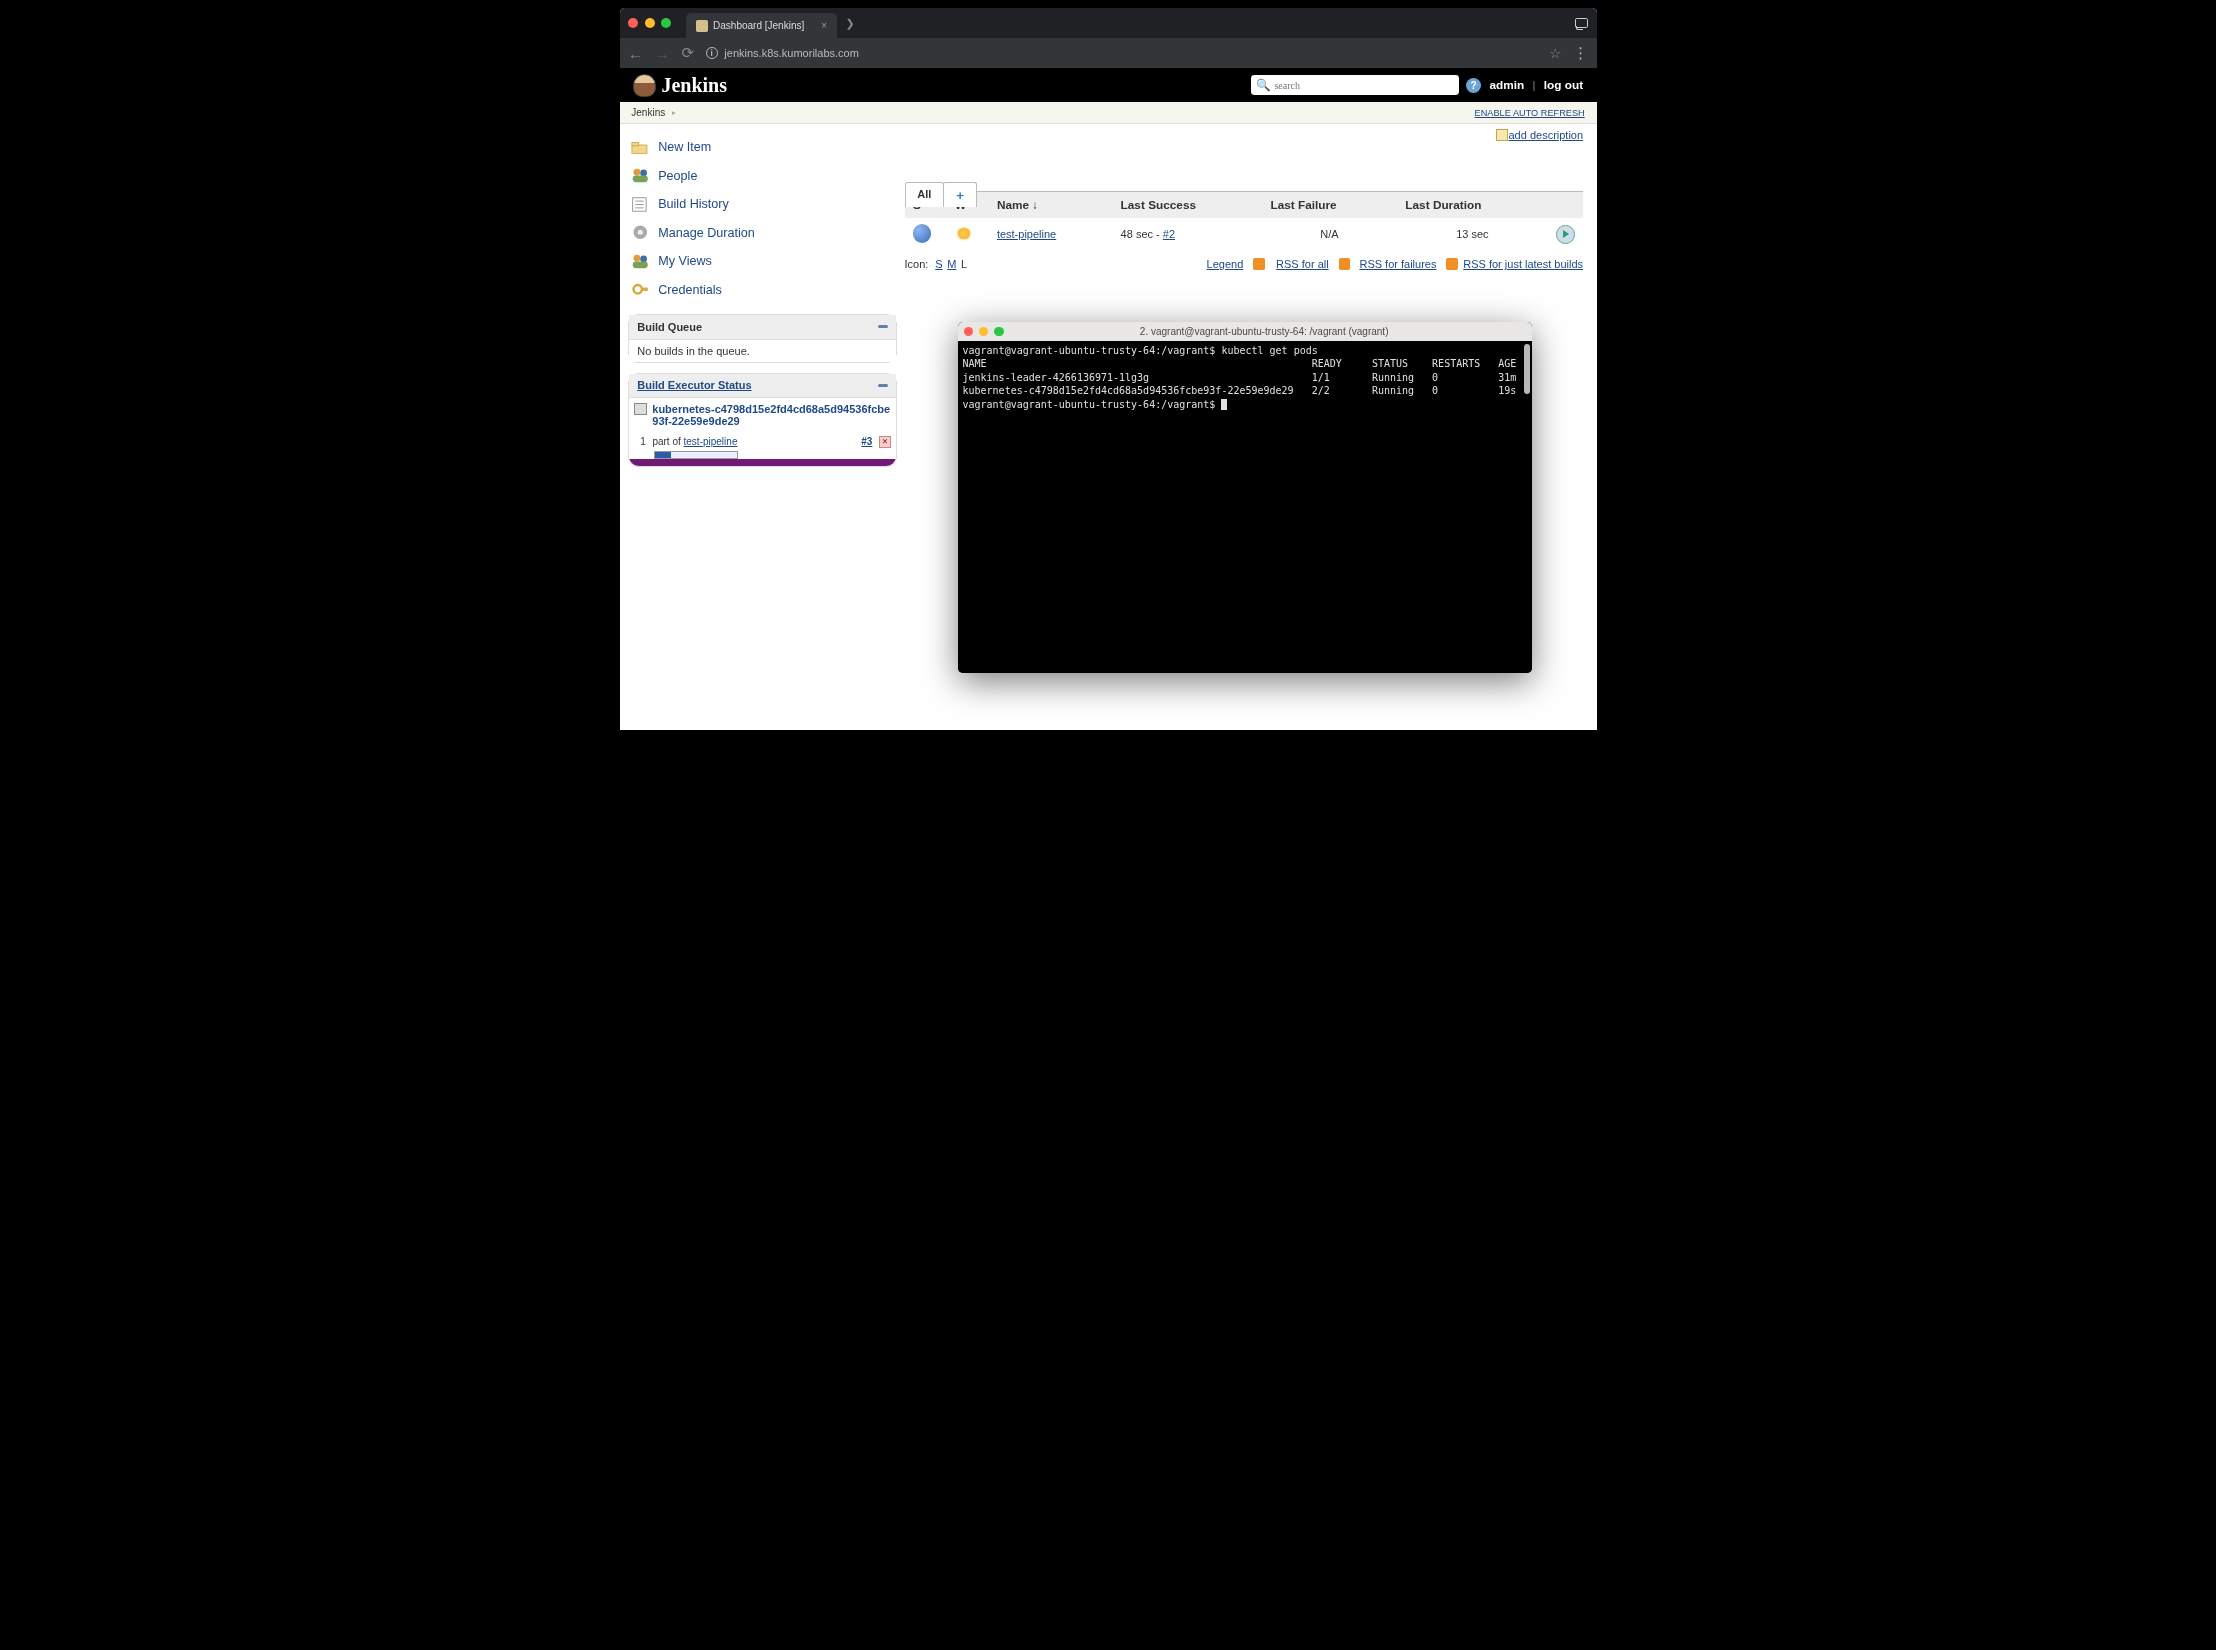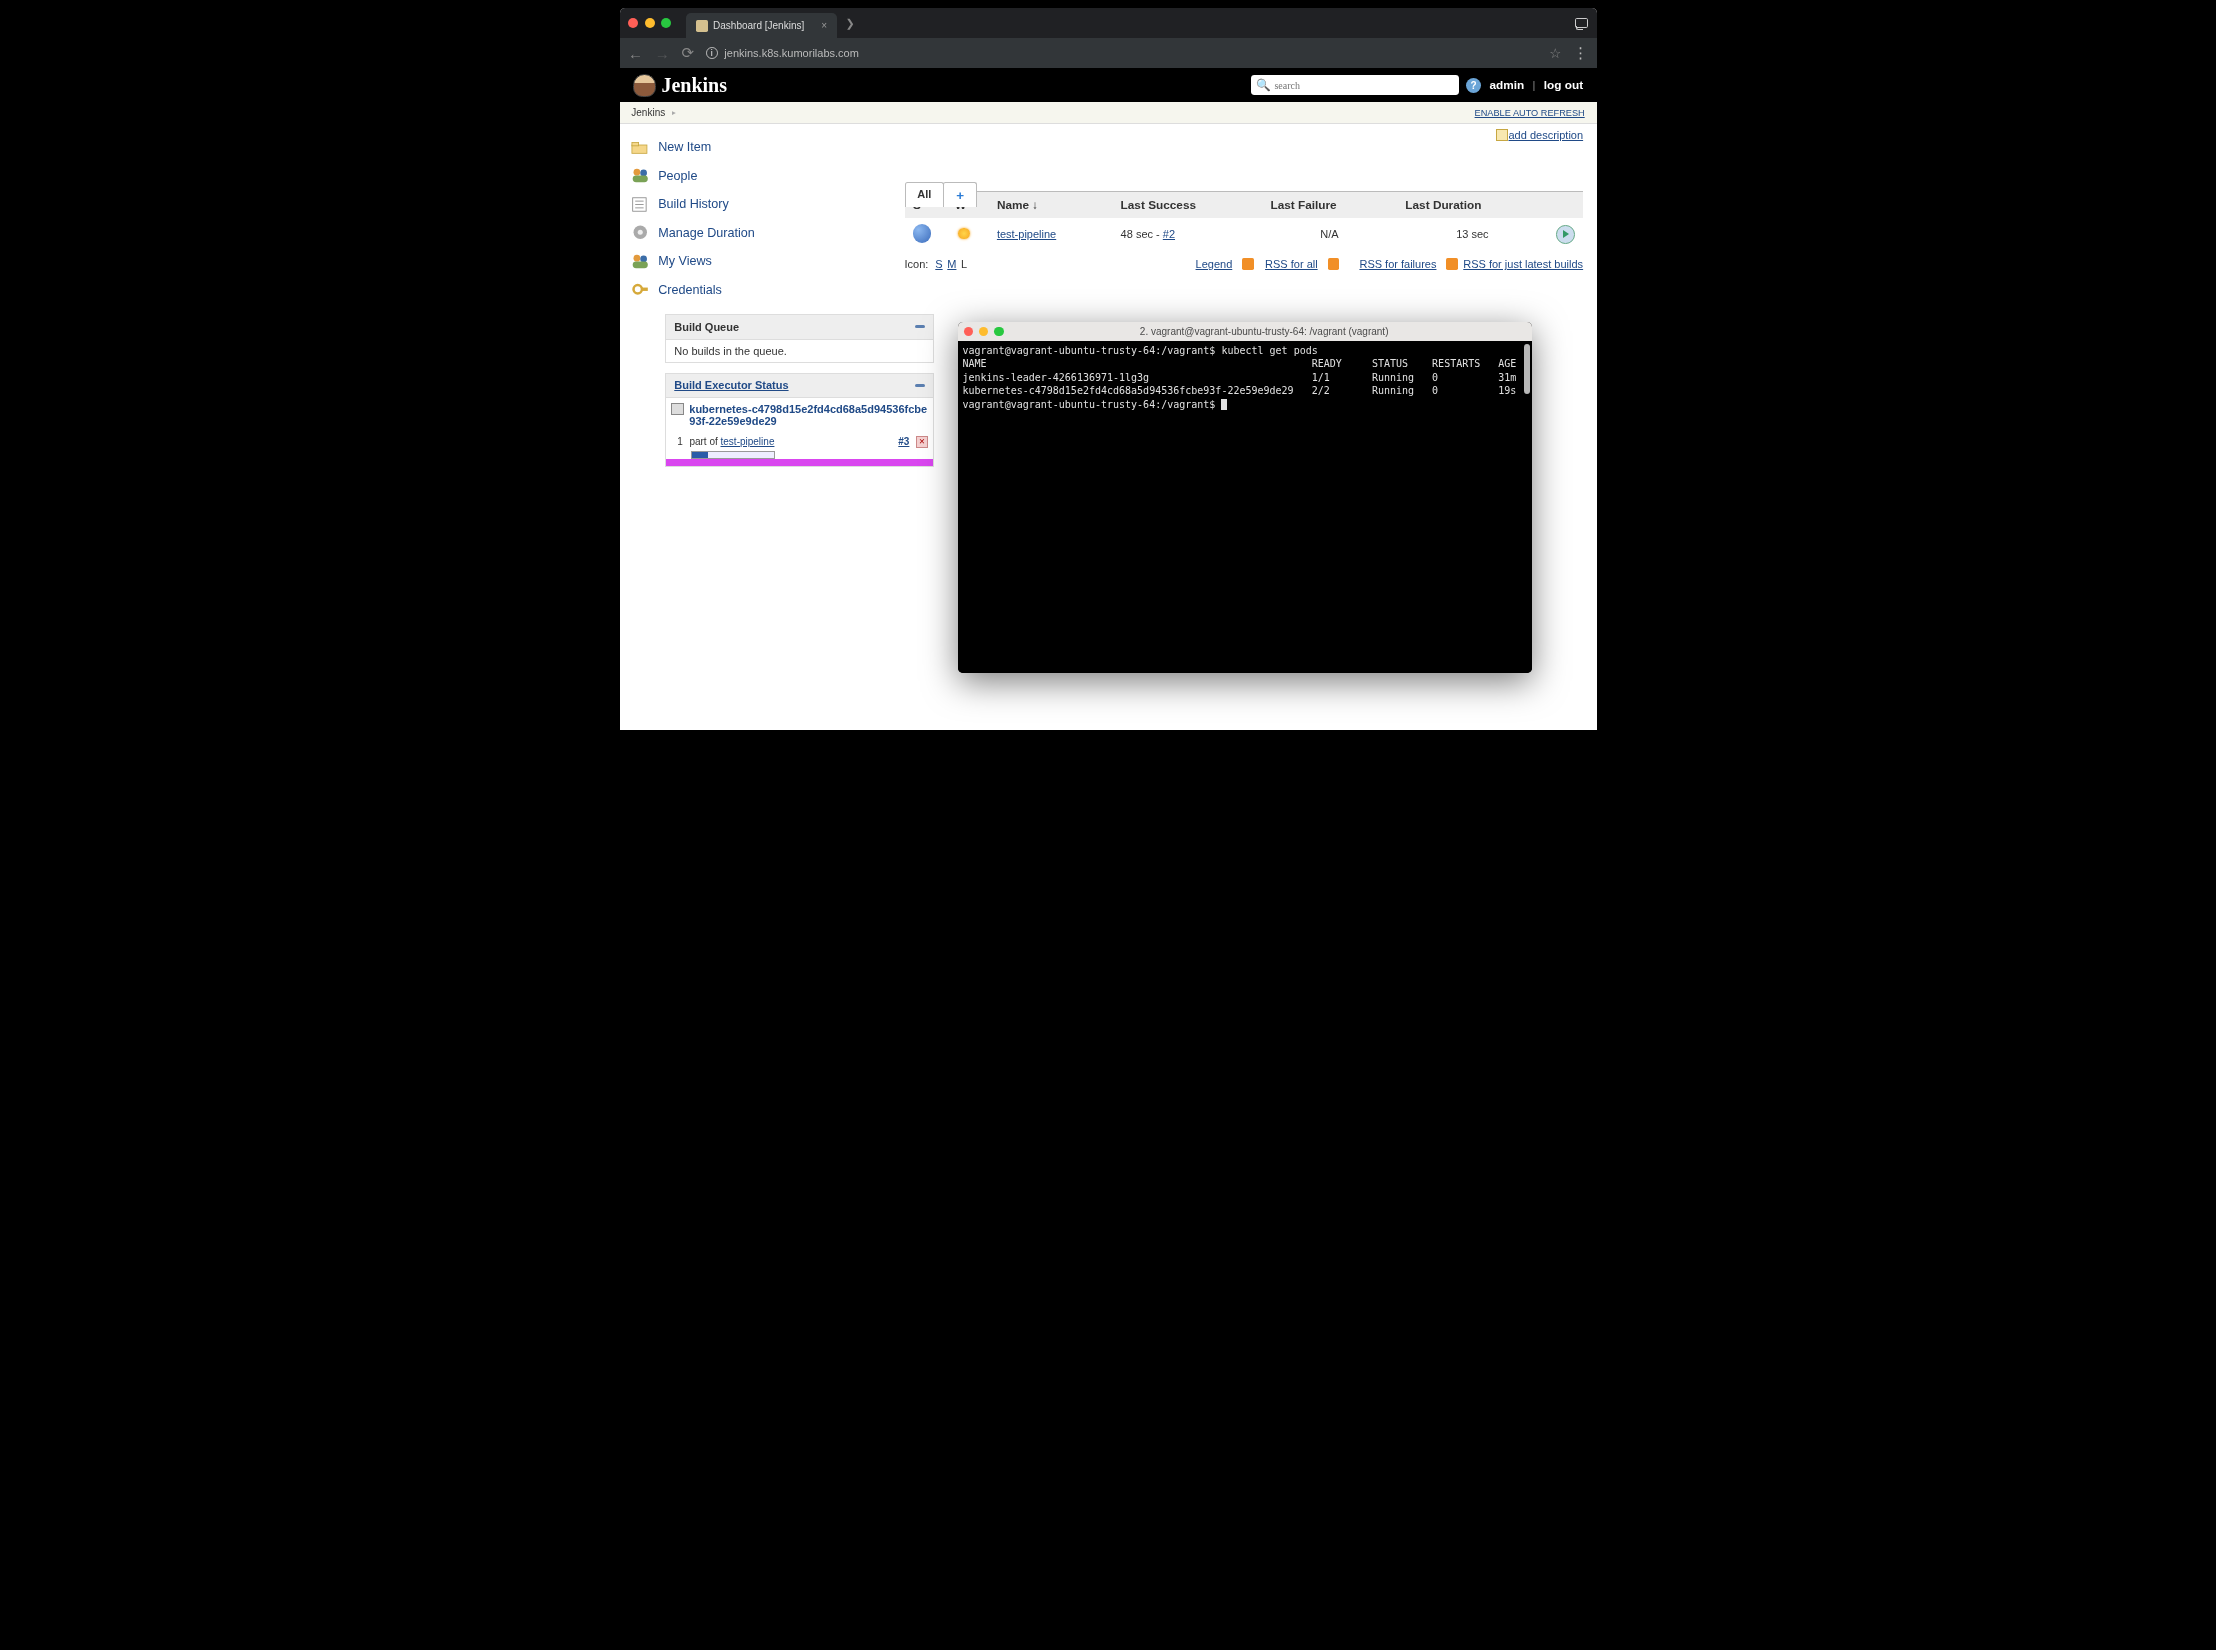--- a/index.html
+++ b/index.html
@@ -35,21 +35,21 @@
 .help-icon2 { color: #fff; background: #6ba5d7; border-radius: 50%; width: 15px; height: 15px; display: flex; align-items: center; justify-content: center; font-size: 10px; font-weight: bold; margin-left: 6.7px; }
 .header-link { color: #fff; font-weight: bold; font-size: 11.8px; }
 .divider { color: #888; }
 .breadcrumb-bar { background: #f6f6ee; border-bottom: 0.8px solid #ddd; height: 22px; display: flex; align-items: center; padding: 0 11.8px; font-size: 10px; }
 .breadcrumb-chevron { color: #aaa; margin-left: 6.7px; font-size: 7.6px; }
 .auto-refresh { margin-left: auto; color: #204A87; text-decoration: underline; font-size: 9.2px; }
 .main-area { flex: 1; display: flex; background: #fff; overflow: hidden; }
 .side-panel { width: 285px; padding: 8.4px 0 0 8.4px; }
 .task { display: flex; align-items: center; gap: 8.4px; padding: 5px 3.4px; color: #204A87; font-size: 12.6px; }
 .task-icon { width: 18.5px; height: 18.5px; display: flex; align-items: center; justify-content: center; }
-.pane { border: 0.8px solid #ddd; background: #d946ef; border-radius: 0; margin-top: 10px; width: 269px; margin-left: 37px; }
+.pane { border: 0.8px solid #ddd; background: #701a75; border-radius: 11px; margin-top: 10px; width: 269px; }
 .pane-header { background: #eee; padding: 5.9px 8.4px; font-weight: bold; font-size: 11px; display: flex; justify-content: space-between; align-items: center; border-bottom: 0.8px solid #ddd; }
 .collapse-icon { width: 10px; height: 3.4px; background: #5b7fb0; border-radius: 1.7px; }
 .pane-body { padding: 5px 8.4px; font-size: 11px; background: #fff; }
 .executor-node { color: #204A87; font-weight: bold; font-size: 11px; word-break: break-all; display: flex; gap: 5px; padding: 5px; }
 .comp-icon { width: 13.4px; height: 11.8px; background: #ddd; border: 0.8px solid #888; flex-shrink: 0; }
 .executor-row { display: flex; align-items: center; gap: 6.7px; padding: 3.4px 5px; font-size: 10px; }
 .exec-link { color: #204A87; text-decoration: underline; }
 .exec-build { margin-left: auto; color: #204A87; text-decoration: underline; font-weight: bold; }
 .cancel-icon { width: 11.8px; height: 11.8px; background: #f4d0d0; border: 0.8px solid #c88; display: flex; align-items: center; justify-content: center; color: #a00; font-size: 7.6px; }
 .progress-bar { width: 84px; height: 8.4px; border: 0.8px solid #999; background: #eef; margin-left: 25px; }
@@ -286,21 +286,21 @@
               <span>S</span>
               <span>M</span>
               <span style="color:#333;text-decoration:none;">L</span>
             </span>
             <div class="rss-links">
               <a class="rss-link">Legend</a>
               <span style="display:flex;align-items:center;gap:11px;">
                   <span class="rss-icon"></span>
                   <a class="rss-link">RSS for all</a>
                 </span>
-              <span style="display:flex;gap:20px;">
+              <span style="display:flex;gap:9px;">
                   <span class="rss-icon"></span>
                   <a class="rss-link">RSS for failures</a>
                 </span>
               <span style="display:flex;align-items:center;gap:5px;">
                   <span class="rss-icon"></span>
                   <a class="rss-link">RSS for just latest builds</a>
                 </span>
             </div>
           </div>
         </div>

